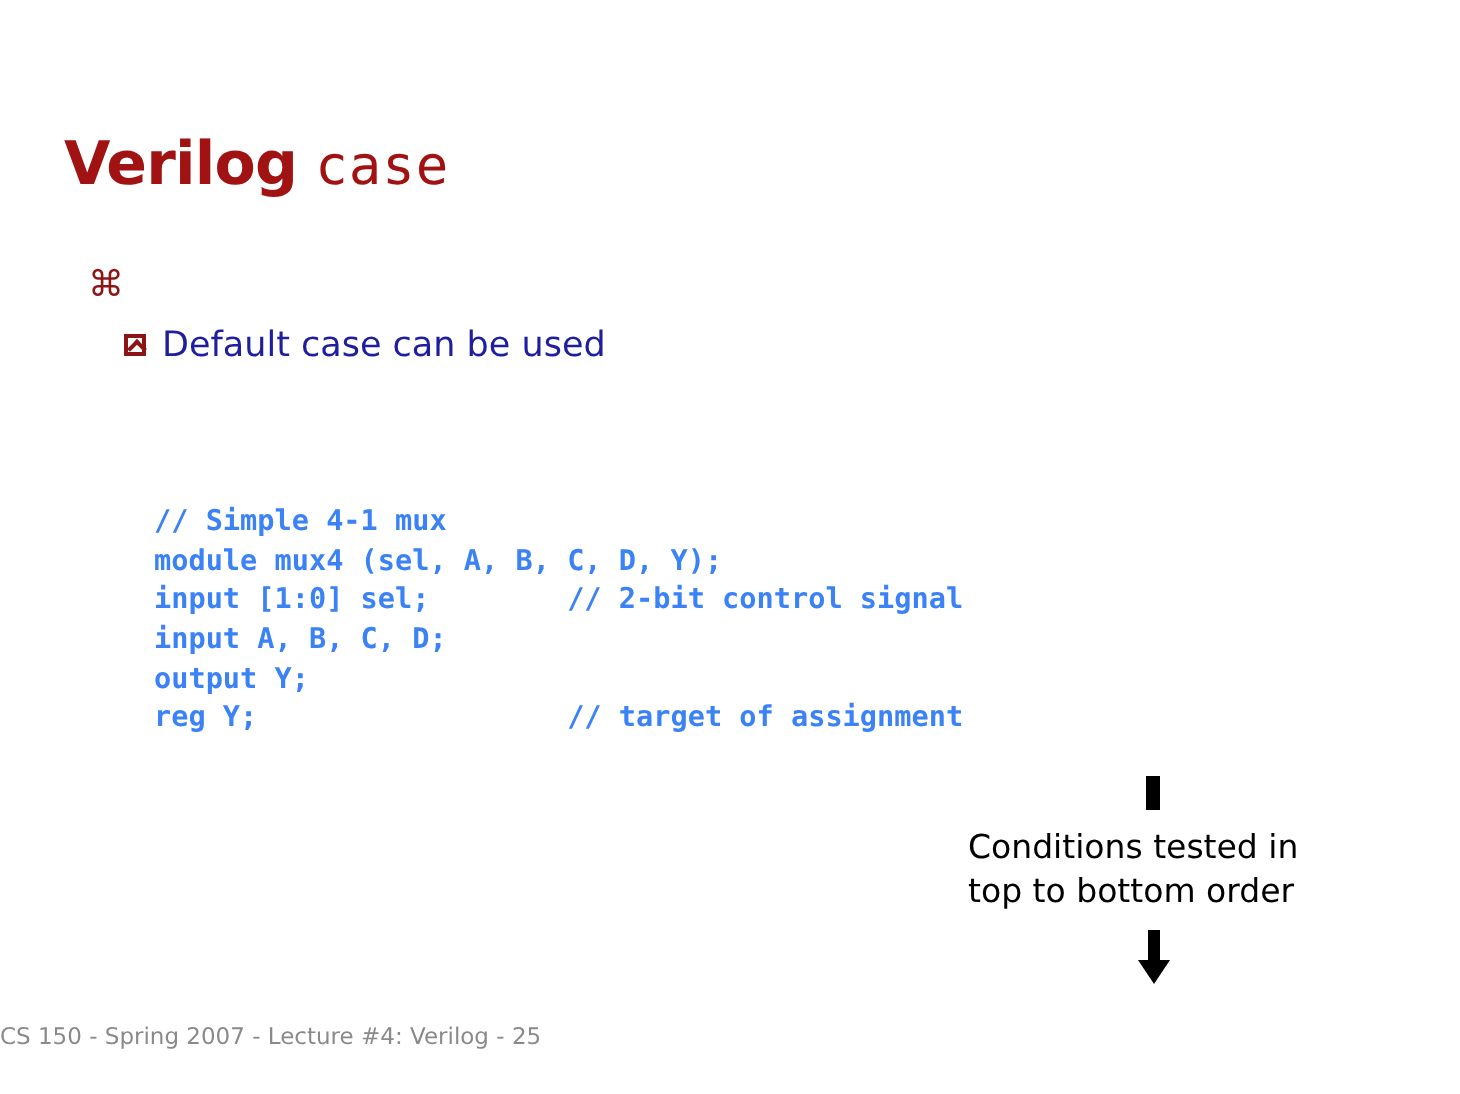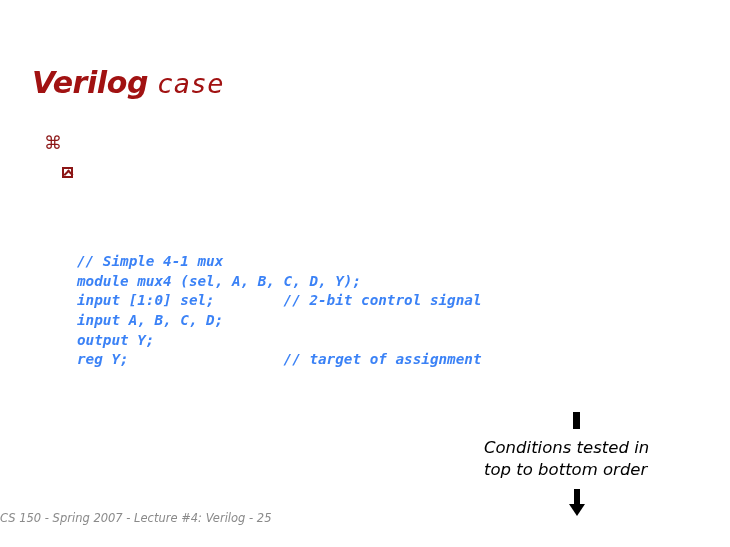--- a/index.html
+++ b/index.html
@@ -13,21 +13,20 @@
     position: relative;
     overflow: hidden;
     font-family: "Liberation Sans", sans-serif;
     -webkit-font-smoothing: none;
   }
 
   .slide {
     position: absolute;
     inset: 0;
     background: #ffffff;
-    font-style: italic;
   }
 
   
   #slide-title {
     position: absolute;
     left: 32px;
     top: 66px;
     color: #a11212;
     font-size: 30px;
     line-height: 34px;
@@ -126,21 +125,21 @@
     white-space: pre;
     letter-spacing: 0px;
   }
   #code-block-1 { left: 77px; top: 238px; }
   #code-block-2 { left: 77px; top: 371px; }
 
   
   #annotation {
     position: absolute;
     left: 470px;
-    top: 412px;
+    top: 388px;
     width: 230px;
   }
   #annotation .arrow-top {
     width: 7px;
     height: 17px;
     background: #000000;
     margin: 0 auto 0 103px;
   }
   #annotation .ann-text {
     margin-top: 8px;
@@ -203,20 +202,21 @@
 
     <div class="bullet-l1">
       <span class="glyph">⌘</span>
     </div>
 
     <div class="sub-list">
       <div class="bullet-l2">
         <span class="glyph-box">
             <i></i>
           </span>
+        <span>Default case can be used</span>
       </div>
     </div>
 
   </div>
 
   <pre id="code-block-1" class="code-block">// Simple 4-1 mux
 module mux4 (sel, A, B, C, D, Y);
 input [1:0] sel;        // 2-bit control signal
 input A, B, C, D;
 output Y;

